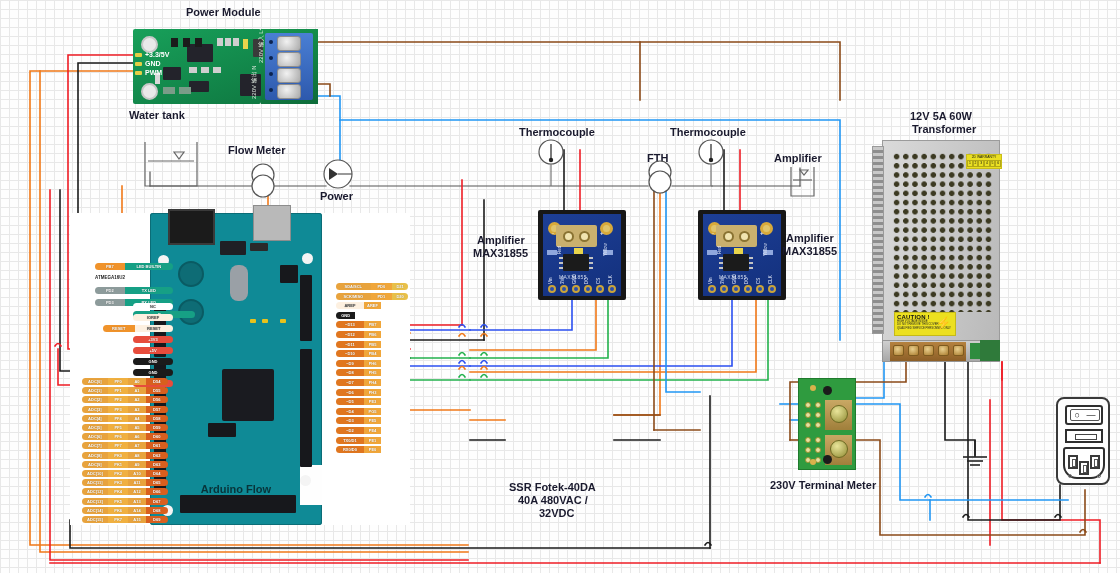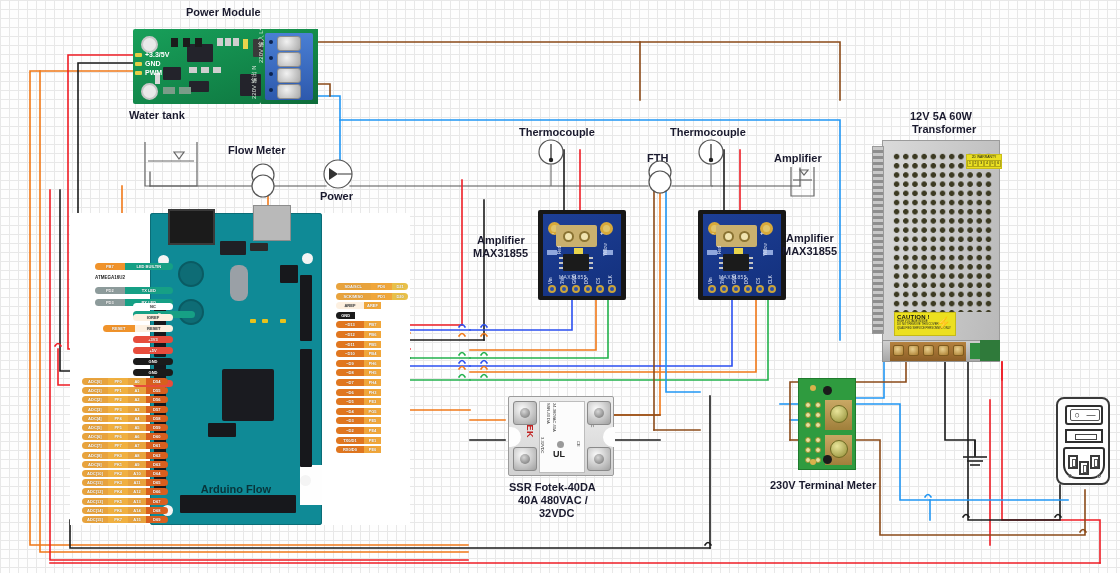--- a/index.html
+++ b/index.html
@@ -986,37 +986,20 @@
     <div class="tf-scr" style="left:36px;"></div>
     <div class="tf-scr" style="left:51px;"></div>
     <div class="tf-scr" style="left:66px;"></div>
     <div class="tf-scr" style="left:81px;"></div>
     <div class="tf-grn"></div>
     <div class="tf-pcb"></div>
   </div>
   <div class="lbl" style="left:910px;top:110px;">12V 5A 60W</div>
   <div class="lbl" style="left:912px;top:123px;">Transformer</div>
 
-  <div class="part ssr">
-    <div class="ssr-lbl"></div>
-    <div class="ssr-brand">FOTEK</div>
-    <div class="ssr-t" style="left:42px;top:6px;">SSR-40 DA</div>
-    <div class="ssr-t" style="left:48px;top:6px;">24-380VAC 40A</div>
-    <div class="ssr-t" style="left:36px;top:40px;">3-32VDC</div>
-    <div class="ssr-t" style="left:86px;top:10px;">24-380VAC</div>
-    <div class="ssr-scr" style="left:4px;top:4px;"></div>
-    <div class="ssr-scr" style="left:4px;top:50px;"></div>
-    <div class="ssr-scr" style="left:78px;top:4px;"></div>
-    <div class="ssr-scr" style="left:78px;top:50px;"></div>
-    <div class="ssr-cut" style="left:0;top:30px;"></div>
-    <div class="ssr-cut r" style="left:94px;top:30px;"></div>
-    <div class="ssr-led"></div>
-    <div class="ssr-ul">UL</div>
-    <div class="ssr-t" style="left:72px;top:44px;">CE</div>
-  </div>
   <div class="lbl" style="left:509px;top:481px;">SSR Fotek-40DA</div>
   <div class="lbl" style="left:518px;top:494px;">40A 480VAC /</div>
   <div class="lbl" style="left:539px;top:507px;">32VDC</div>
 
   <div class="part tb">
     <div class="tb-h" style="top:7px;"></div>
     <div class="tb-sh" style="left:11px;top:6px;"></div>
     <div class="tb-cell" style="top:20px;">
       <div class="tb-pads">
         <div class="tb-pad" style="left:2px;top:3px;"></div>

